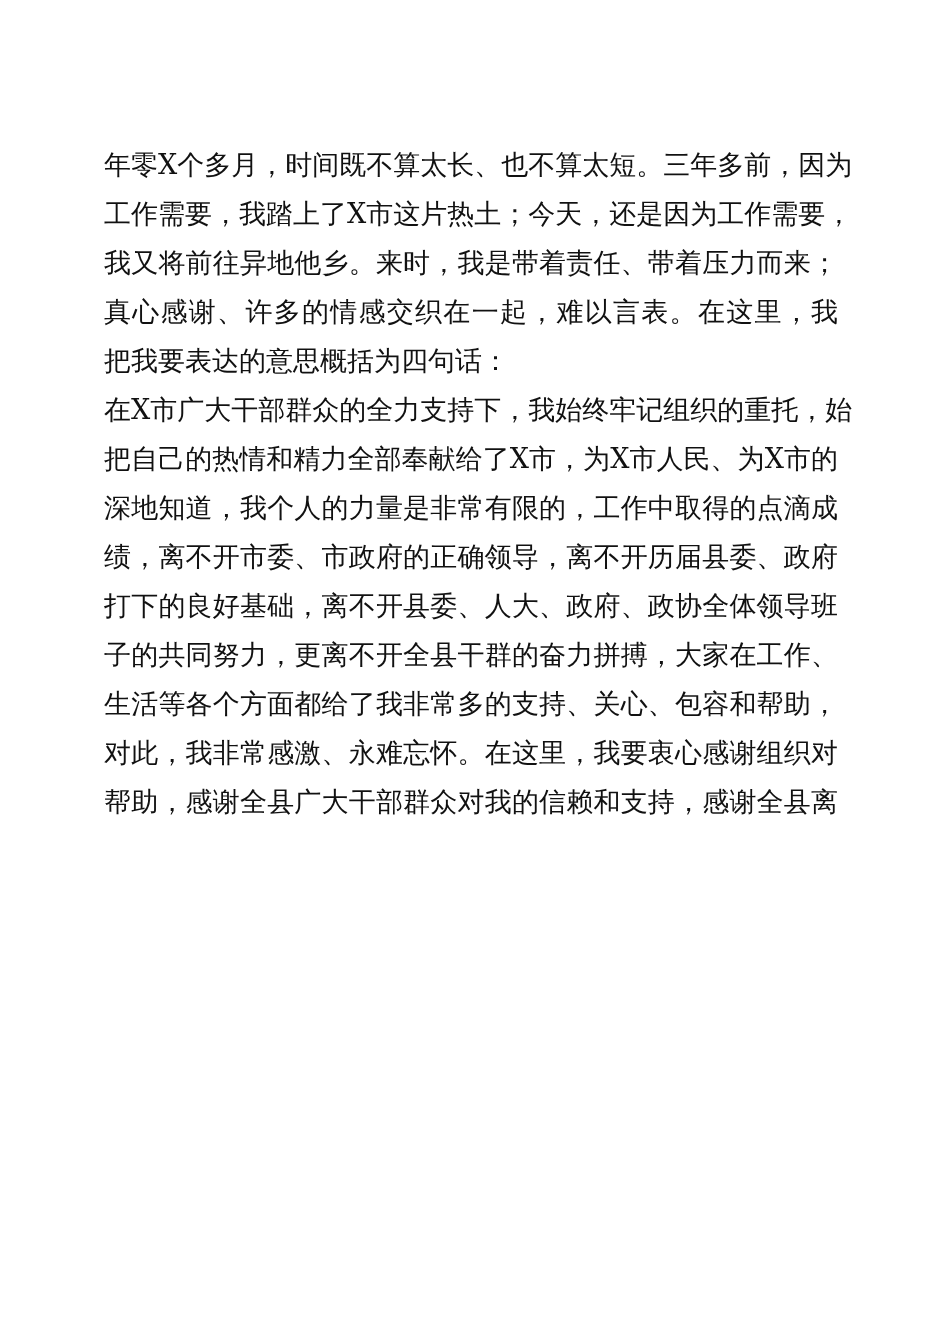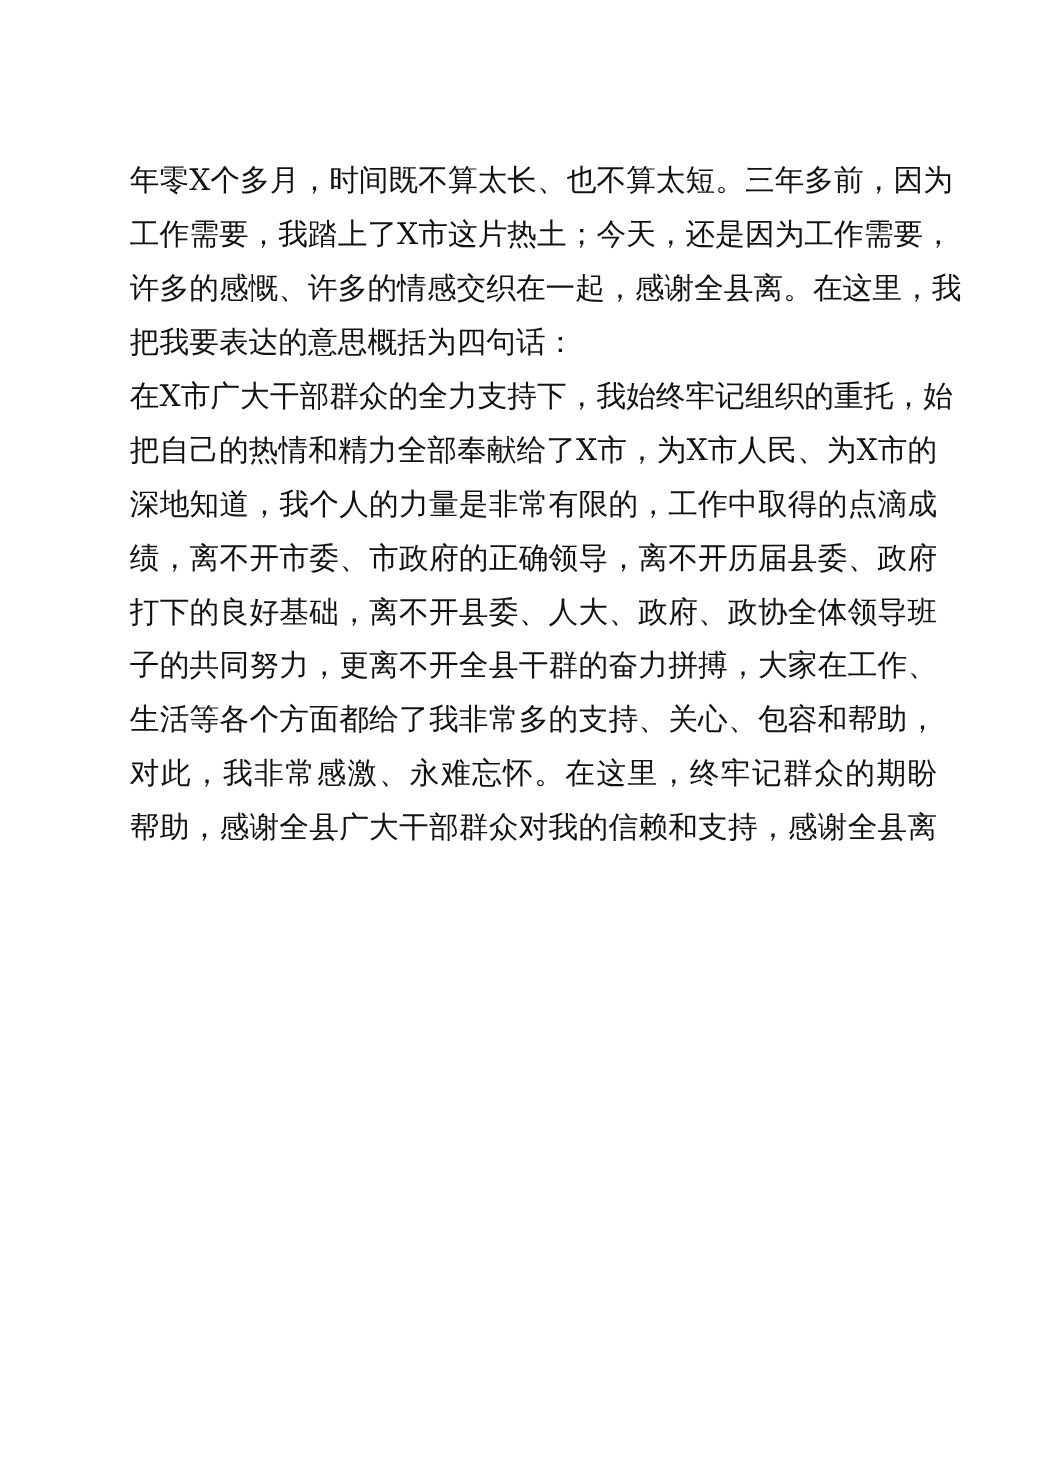--- a/index.html
+++ b/index.html
@@ -1,18 +1,18 @@
 <!DOCTYPE html>
 <html><head>
 <meta charset="utf-8">
 <style>
   html, body { margin: 0; padding: 0; background: #ffffff; }
   body { width: 950px; height: 1344px; position: relative; overflow: hidden; }
   .page { position: absolute; left: 0; top: 0; width: 950px; height: 1344px; background: #ffffff; }
-  .text-block { position: absolute; left: 118px; top: 140px; width: 734px; }
+  .text-block { position: absolute; left: 104px; top: 140px; width: 734px; }
   .line {
     height: 49px;
     line-height: 49px;
     font-family: "DejaVu Serif", "Liberation Serif", serif;
     font-size: 27px;
     color: #111111;
     white-space: nowrap;
     text-align: justify;
     text-align-last: justify;
     letter-spacing: 0;
@@ -20,25 +20,26 @@
   .line.last { text-align-last: left; }
   .line.indent { padding-left: 54px; }
 </style>
 </head>
 <body>
 
 <div class="page">
   <div class="text-block">
     <div class="line">年零X个多月，时间既不算太长、也不算太短。三年多前，因为</div>
     <div class="line">工作需要，我踏上了X市这片热土；今天，还是因为工作需要，</div>
-    <div class="line">许多的感慨、许多的情感交织在一起，感谢全县离。在这里，我</div>
+    <div class="line">我又将前往异地他乡。来时，我是带着责任、带着压力而来；</div>
+    <div class="line">真心感谢、许多的情感交织在一起，难以言表。在这里，我</div>
     <div class="line last">把我要表达的意思概括为四句话：</div>
     <div class="line">在X市广大干部群众的全力支持下，我始终牢记组织的重托，始</div>
     <div class="line">把自己的热情和精力全部奉献给了X市，为X市人民、为X市的</div>
     <div class="line">深地知道，我个人的力量是非常有限的，工作中取得的点滴成</div>
     <div class="line">绩，离不开市委、市政府的正确领导，离不开历届县委、政府</div>
     <div class="line">打下的良好基础，离不开县委、人大、政府、政协全体领导班</div>
     <div class="line">子的共同努力，更离不开全县干群的奋力拼搏，大家在工作、</div>
     <div class="line">生活等各个方面都给了我非常多的支持、关心、包容和帮助，</div>
-    <div class="line">对此，我非常感激、永难忘怀。在这里，终牢记群众的期盼</div>
+    <div class="line">对此，我非常感激、永难忘怀。在这里，我要衷心感谢组织对</div>
     <div class="line">帮助，感谢全县广大干部群众对我的信赖和支持，感谢全县离</div>
   </div>
 </div>
 
 </body></html>

